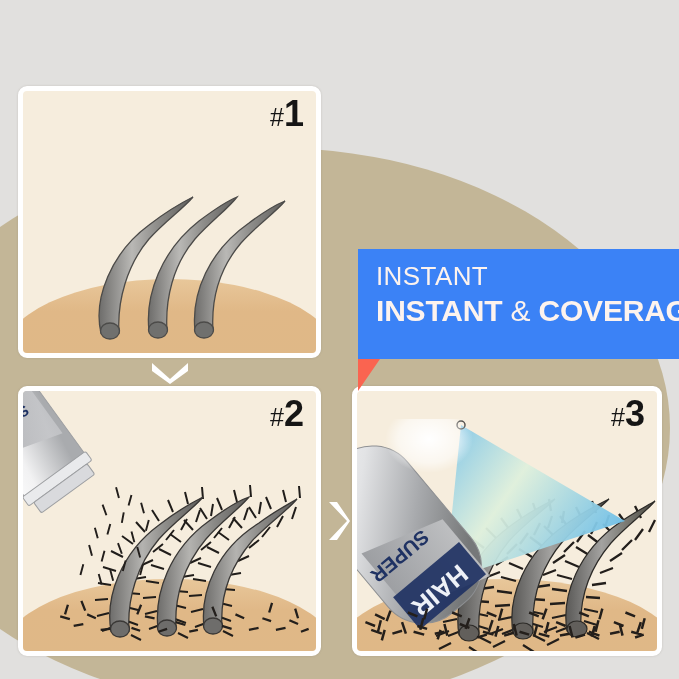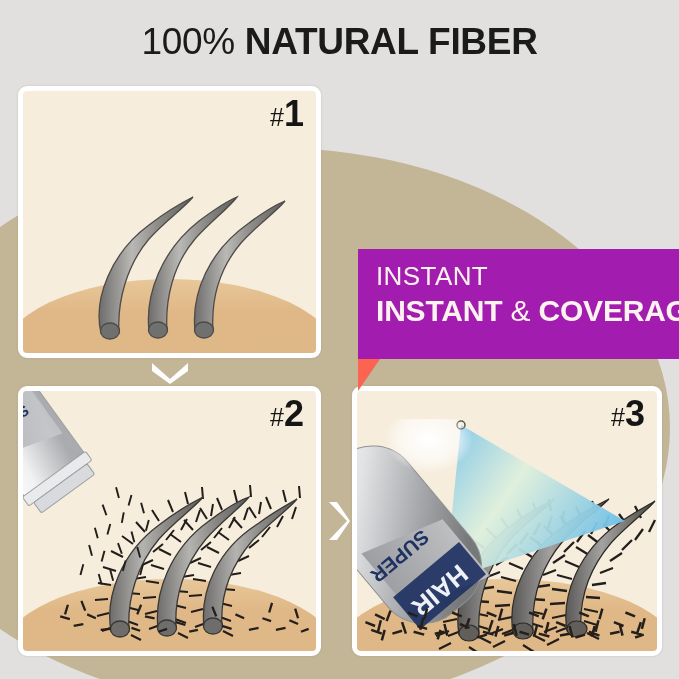--- a/index.html
+++ b/index.html
@@ -96,21 +96,21 @@
     z-index: 30;
   }
 
   
   .banner {
     position: absolute;
     left: 358px;
     top: 249px;
     width: 321px;
     height: 110px;
-    background: #a21caf;
+    background: #3b82f6;
     z-index: 25;
   }
   .banner-tail {
     position: absolute;
     left: 358px;
     top: 359px;
     width: 0;
     height: 0;
     border-left: 22px solid #fa6450;
     border-right: 0 solid transparent;
@@ -160,24 +160,20 @@
 
   .fiberlayer { position: absolute; left: 0; top: 0; width: 100%; height: 100%; z-index: 22; pointer-events: none; }
 </style>
 </head>
 <body>
 
 <div id="stage">
 
   <div class="tan-circle"></div>
 
-  <div class="title">
-    <span class="thin">100%</span>
-    <span class="bold">NATURAL FIBER</span>
-  </div>
 
   <div class="panel" id="panel1">
     <div class="scalp"></div>
 
     <svg class="hair" style="left:0;top:0;width:303px;height:272px" viewBox="0 0 303 272">
       <defs>
         <linearGradient id="hg1" x1="0" y1="0" x2="1" y2="0">
           <stop offset="0%" stop-color="#6e6d6b"></stop>
           <stop offset="35%" stop-color="#b9b8b5"></stop>
           <stop offset="62%" stop-color="#8e8d8a"></stop>

